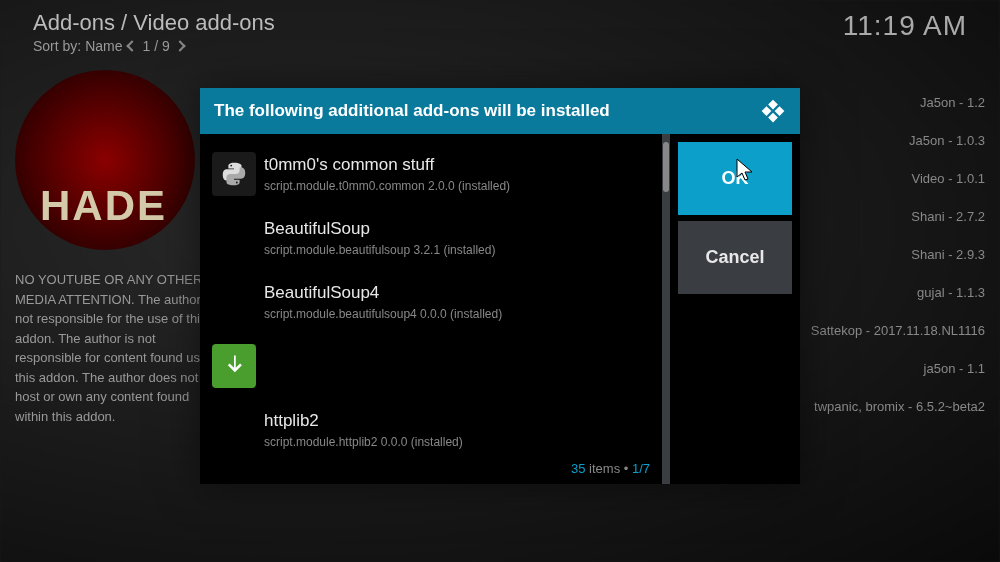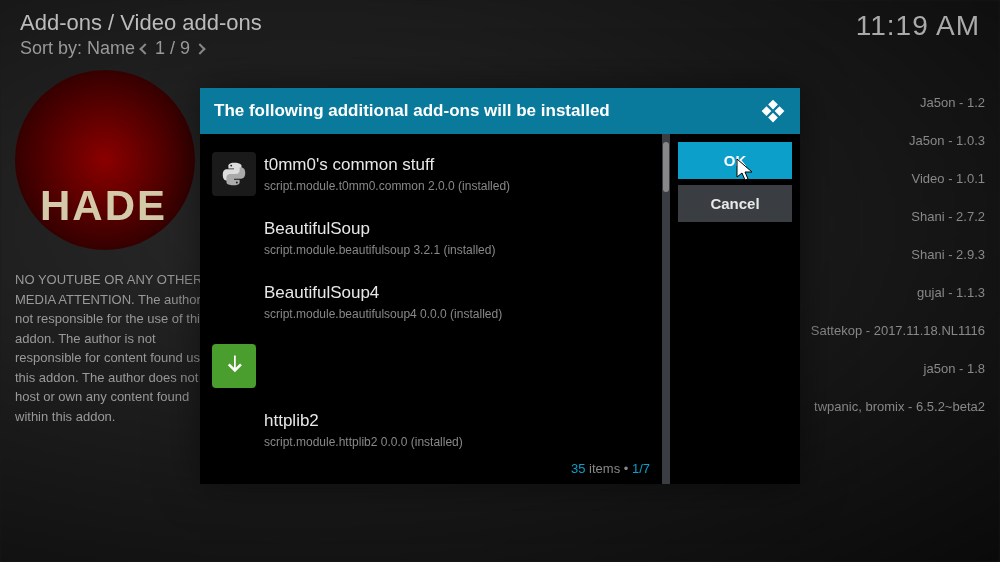--- a/index.html
+++ b/index.html
@@ -16,34 +16,34 @@
   position: absolute;
   inset: 0;
   background: radial-gradient(ellipse at 30% 40%, #2a2a2a 0%, #1a1a1a 50%, #0a0a0a 100%);
   filter: blur(1px);
 }
 .header {
   position: absolute;
   top: 0;
   left: 0;
   right: 0;
-  padding: 10px 20px;
+  padding: 10px 33px;
   display: flex;
   justify-content: space-between;
   align-items: flex-start;
   z-index: 1;
 }
 .header-left { display: flex; flex-direction: column; }
 .breadcrumb {
   font-size: 22px;
   color: #bbb;
   font-weight: 300;
 }
 .sortby {
-  font-size: 18px;
+  font-size: 14px;
   color: #999;
   margin-top: 2px;
   display: flex;
   align-items: center;
   gap: 6px;
 }
 .clock {
   font-size: 28px;
   color: #aaa;
   font-weight: 300;
@@ -176,22 +176,22 @@
   width: 130px;
   padding: 8px;
   display: flex;
   flex-direction: column;
   gap: 6px;
 }
 .dlg-btn {
   background: #3a3e42;
   color: #e8e8e8;
   border: none;
-  padding: 10px;
-  font-size: 15px;
+  padding: 26px;
+  font-size: 18px;
   font-weight: bold;
   cursor: pointer;
 }
 .dlg-btn.primary {
   background: #0b9fc9;
   color: #fff;
 }
 .dialog-footer {
   position: absolute;
   bottom: 8px;
@@ -241,21 +241,21 @@
 </div>
 
 <div class="right-panel">
   <div class="addon-item">Ja5on - 1.2</div>
   <div class="addon-item">Ja5on - 1.0.3</div>
   <div class="addon-item">Video - 1.0.1</div>
   <div class="addon-item">Shani - 2.7.2</div>
   <div class="addon-item">Shani - 2.9.3</div>
   <div class="addon-item">gujal - 1.1.3</div>
   <div class="addon-item">Sattekop - 2017.11.18.NL1116</div>
-  <div class="addon-item">ja5on - 1.8</div>
+  <div class="addon-item">ja5on - 1.1</div>
   <div class="addon-item">twpanic, bromix - 6.5.2~beta2</div>
 </div>
 
 <div class="dialog">
   <div class="dialog-header">
     <div class="dialog-title">The following additional add-ons will be installed</div>
     <svg class="kodi-logo" viewBox="0 0 32 32">
         <path fill="#fff" d="M16 2l6 6-6 6-6-6zM8 10l6 6-6 6-6-6zM24 10l6 6-6 6-6-6zM16 18l6 6-6 6-6-6z"></path>
       </svg>
   </div>

